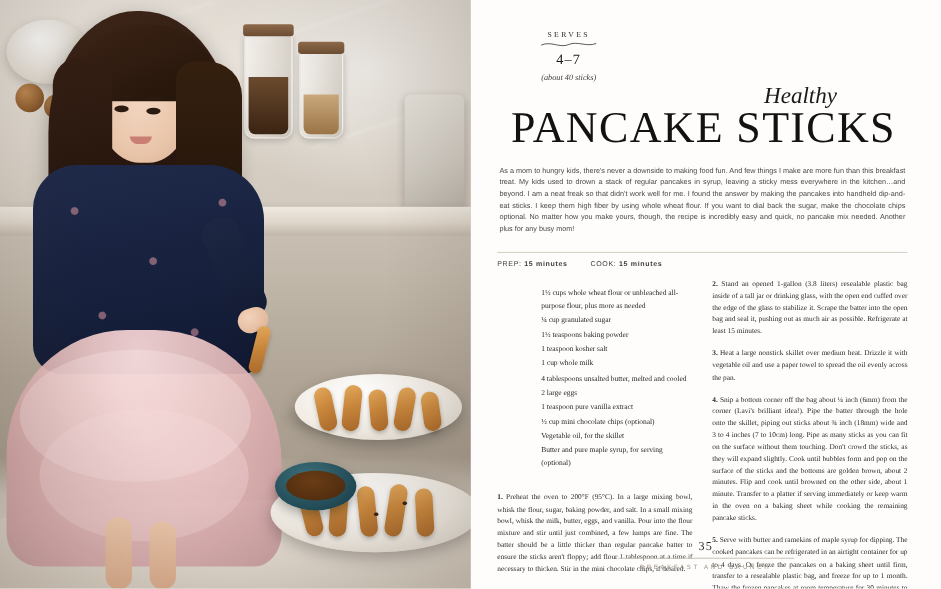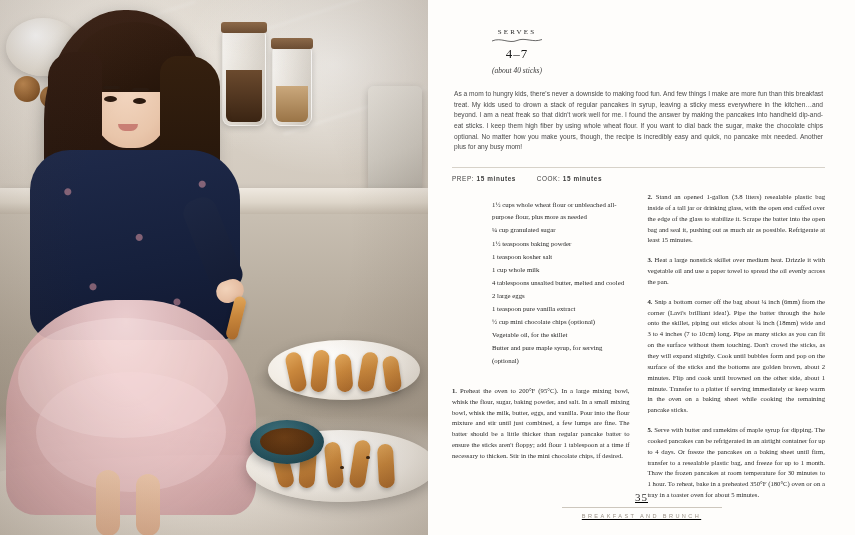--- a/index.html
+++ b/index.html
@@ -300,21 +300,20 @@
   }
   .step { margin-top: 9px; }
   .step:first-child { margin-top: 0; }
   .step b { font-weight: bold; }
   .ing-gap { height: 12px; }
 
   .footer {
     position: absolute;
     left: 0; right: 0; bottom: 16px;
     text-align: center;
-    text-decoration: underline;
   }
   .page-num {
     font-family: "Liberation Serif", serif;
     font-size: 11px;
     color: #2b2b2b;
     letter-spacing: 1px;
   }
   .footer-rule {
     width: 160px; height: 1px; background: #cdc7bd; margin: 4px auto 5px;
   }
@@ -413,20 +412,24 @@
 
     <div class="serves-block">
       <div class="serves-label">SERVES</div>
       <svg class="serves-swash" viewBox="0 0 52 7">
         <path d="M1 4 C 10 0, 18 7, 26 3.5 C 34 0, 42 6, 51 2.5" fill="none" stroke="#2a2a2a" stroke-width="0.7"></path>
       </svg>
       <div class="serves-value">4–7</div>
       <div class="serves-note">(about 40 sticks)</div>
     </div>
 
+    <div class="title-wrap">
+      <div class="title-script">Healthy</div>
+      <div class="title-main">PANCAKE STICKS</div>
+    </div>
 
     <p class="intro">As a mom to hungry kids, there's never a downside to making food fun. And few things I make are more fun than this breakfast treat. My kids used to drown a stack of regular pancakes in syrup, leaving a sticky mess everywhere in the kitchen…and beyond. I am a neat freak so that didn't work well for me. I found the answer by making the pancakes into handheld dip-and-eat sticks. I keep them high fiber by using whole wheat flour. If you want to dial back the sugar, make the chocolate chips optional. No matter how you make yours, though, the recipe is incredibly easy and quick, no pancake mix needed. Another plus for any busy mom!</p>
 
     <div class="meta-rule"></div>
     <div class="meta-line">
       <span>PREP:</span>
       <b>15 minutes</b>
       <span class="meta-sep"></span>
       <span>COOK:</span>
       <b>15 minutes</b>

